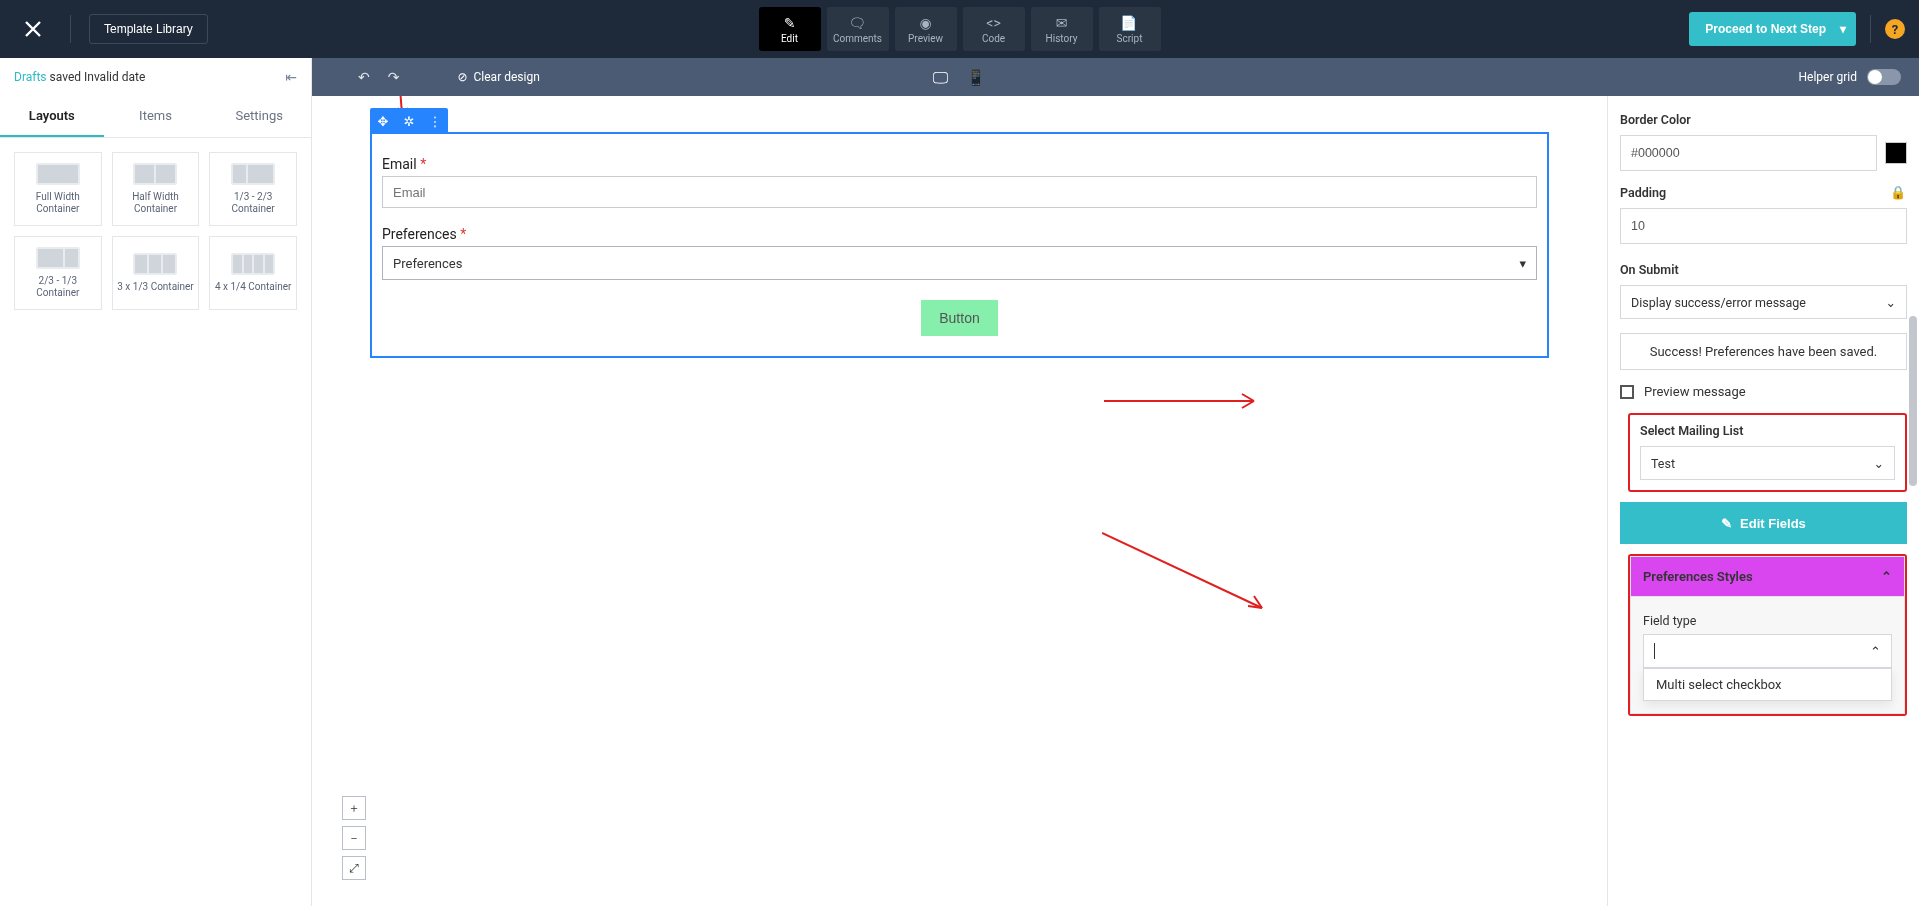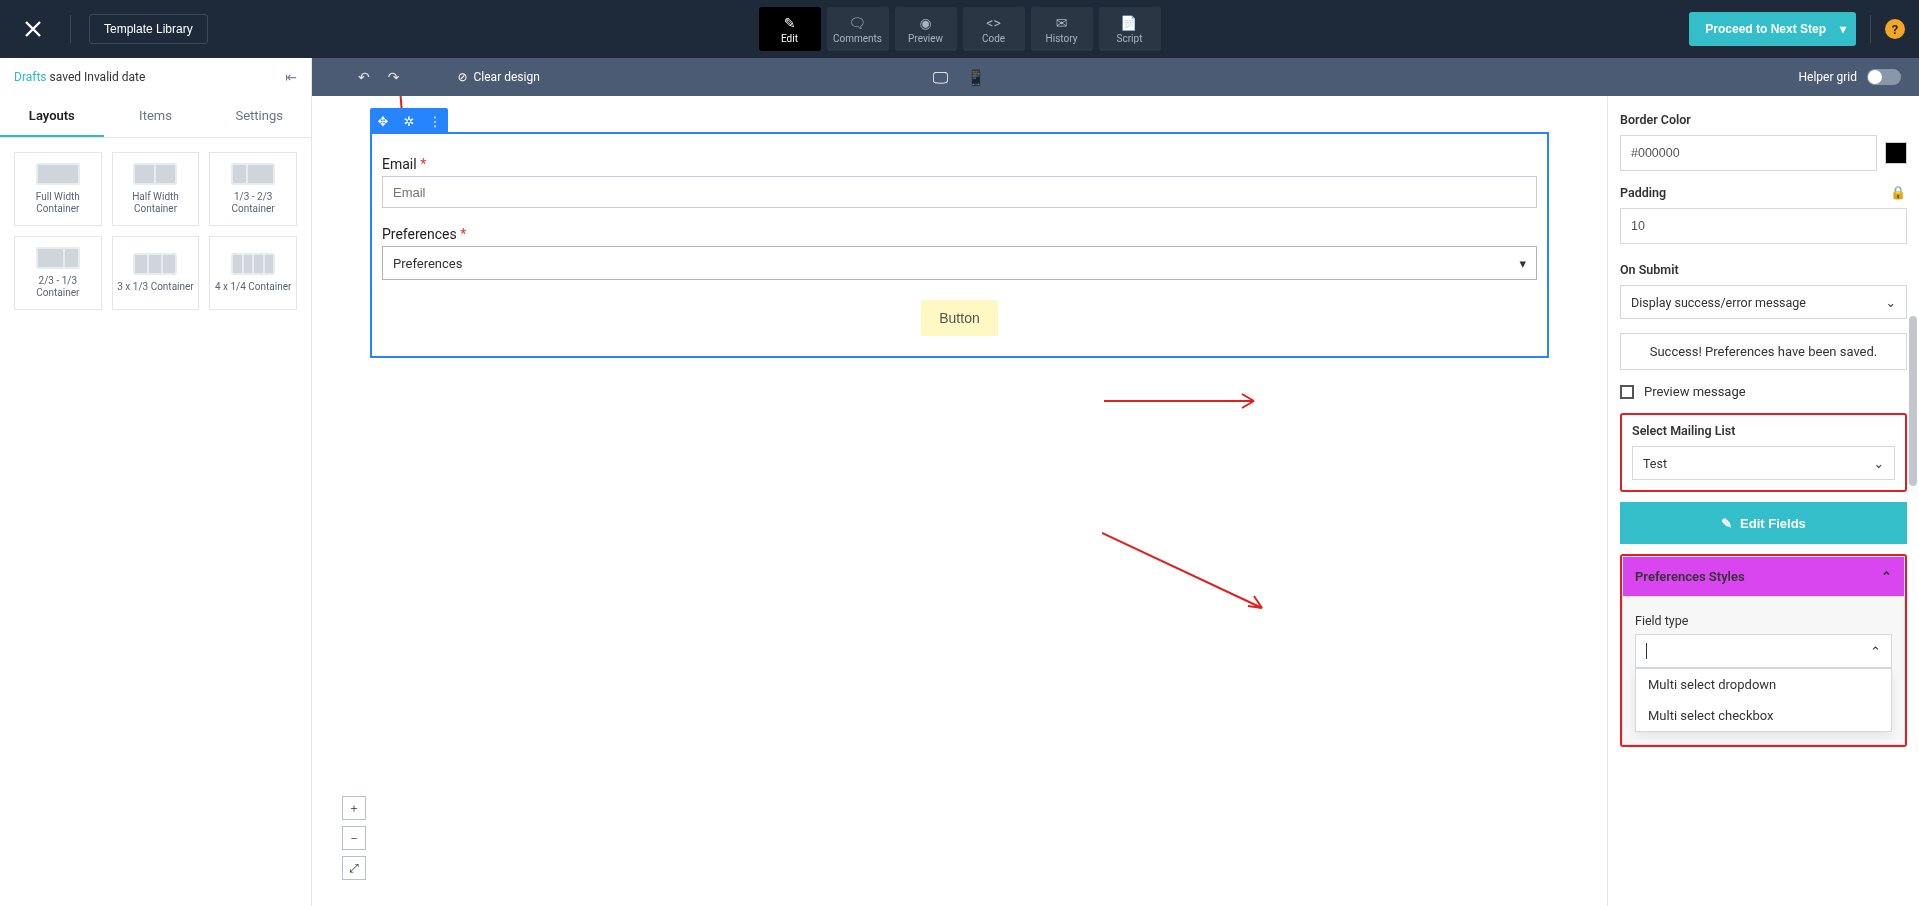--- a/index.html
+++ b/index.html
@@ -47,39 +47,39 @@
   
   .canvas { position:absolute; top:96px; left:312px; right:312px; bottom:0; background:#fff; overflow:hidden; }
   .form-block { margin:36px 58px 0 58px; border:2px solid #2684ff; position:relative; padding:18px 10px 20px 10px; }
   .block-handle { position:absolute; top:-26px; left:-2px; background:#2684ff; height:26px; display:flex; align-items:center; border-radius:2px 2px 0 0; }
   .block-handle span { width:26px; height:26px; display:flex; align-items:center; justify-content:center; color:#fff; cursor:pointer; font-size:13px; }
   .fld-label { font-size:14px; color:#222; margin:4px 0 4px 0; }
   .req { color:#d83a3a; }
   .fld-input { width:100%; height:32px; border:1px solid #c8ccd2; padding:0 10px; color:#888; font-size:13px; }
   .fld-select { width:100%; height:34px; border:1px solid #aeb4bd; padding:0 10px; color:#333; font-size:13px; display:flex; align-items:center; justify-content:space-between; margin-top:2px; }
   .btn-center { text-align:center; margin-top:20px; }
-  .form-btn { background:#fef9c3; border:none; padding:10px 18px; color:#555; font-size:14px; }
+  .form-btn { background:#86efac; border:none; padding:10px 18px; color:#555; font-size:14px; }
   
   
   .zoom-ctrls { position:absolute; left:30px; bottom:26px; display:flex; flex-direction:column; gap:6px; }
   .zoom-btn { width:24px; height:24px; border:1px solid #b9bfc7; background:#fff; display:flex; align-items:center; justify-content:center; cursor:pointer; font-size:12px; }
   
   
   .rightpanel { position:absolute; top:96px; right:0; width:312px; bottom:0; background:#fff; border-left:1px solid #e4e6ea; padding:12px 12px 12px 12px; overflow-y:auto; }
   .rp-label { font-size:12.5px; color:#333; font-weight:600; margin:4px 0 8px 0; display:flex; justify-content:space-between; align-items:center; }
   .rp-input-row { display:flex; align-items:center; gap:8px; margin-bottom:14px; }
   .rp-text-input { flex:1; height:36px; border:1px solid #d5d9de; padding:0 10px; font-size:12.5px; color:#555; }
   .swatch { width:22px; height:22px; background:#000; border:1px solid #ccc; }
   .lock-ic { color:#888; font-size:13px; }
   .rp-select { width:100%; height:34px; border:1px solid #d5d9de; padding:0 10px; font-size:12.5px; color:#333; display:flex; align-items:center; justify-content:space-between; margin-bottom:14px; }
   .success-box { border:1px solid #d5d9de; padding:10px; text-align:center; font-size:13px; color:#333; margin-bottom:14px; }
   .chk-row { display:flex; align-items:center; gap:10px; margin-bottom:14px; }
   .chk { width:14px; height:14px; border:2px solid #555; }
   
-  .red-box { border:2.5px solid #e02020; border-radius:3px; padding:8px 10px 10px 10px; margin-bottom:10px; }
+  .red-box { border:2.5px solid #e02020; border-radius:3px; padding:8px 10px 10px 10px; margin-bottom:10px;margin-left:8px; }
   .edit-fields-btn { background:#34bec9; color:#fff; border:none; width:100%; height:42px; font-size:13px; font-weight:600; display:flex; align-items:center; justify-content:center; gap:8px; margin:8px 0 10px 0; cursor:pointer; }
   
   .accordion-hd { background:#d946ef; border:1px solid #e2e4e8; padding:12px 12px; display:flex; justify-content:space-between; align-items:center; font-size:13px; font-weight:600; color:#333; }
   .accordion-body { border:1px solid #e2e4e8; border-top:none; padding:12px; background:#f7f7f7; }
   .ft-select { width:100%; height:34px; border:1px solid #d5d9de; background:#fff; padding:0 10px; display:flex; align-items:center; justify-content:space-between; }
   .dropdown-pop { border:1px solid #d5d9de; background:#fff; box-shadow:0 4px 10px rgba(0,0,0,0.08); }
   .dropdown-pop .opt { padding:8px 12px; font-size:13px; cursor:pointer; }
 
   
   .arrow-svg { position:absolute; pointer-events:none; }
@@ -297,21 +297,20 @@
       <span>Preferences Styles</span>
       <span>⌃</span>
     </div>
     <div class="accordion-body">
       <div class="rp-label" style="font-weight:400; margin-bottom:6px;">Field type</div>
       <div class="ft-select">
         <span style="border-left:1px solid #333; height:16px;"></span>
         <span>⌃</span>
       </div>
       <div class="dropdown-pop">
-        <div class="opt">Multi select dropdown</div>
         <div class="opt">Multi select checkbox</div>
       </div>
     </div>
   </div>
 
   <div class="rp-scrollbar">
       <div class="thumb"></div>
     </div>
 </div>
 

